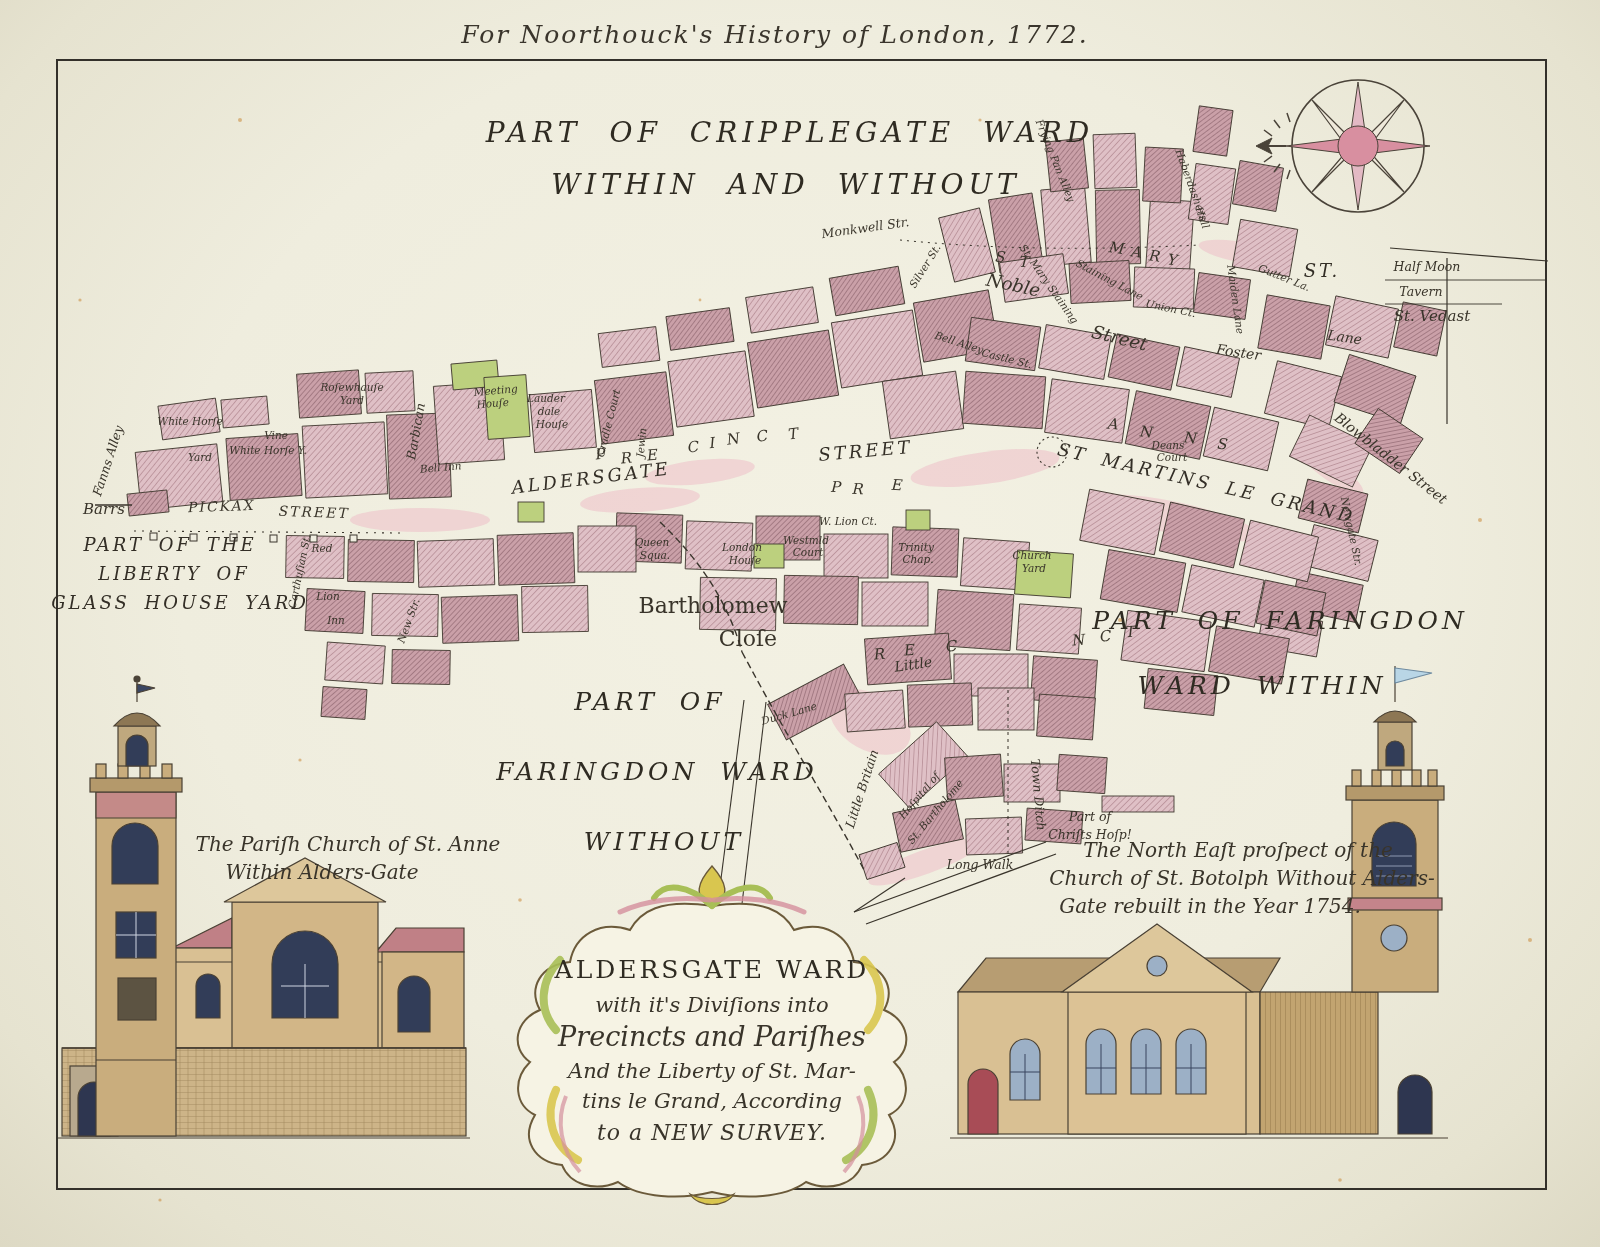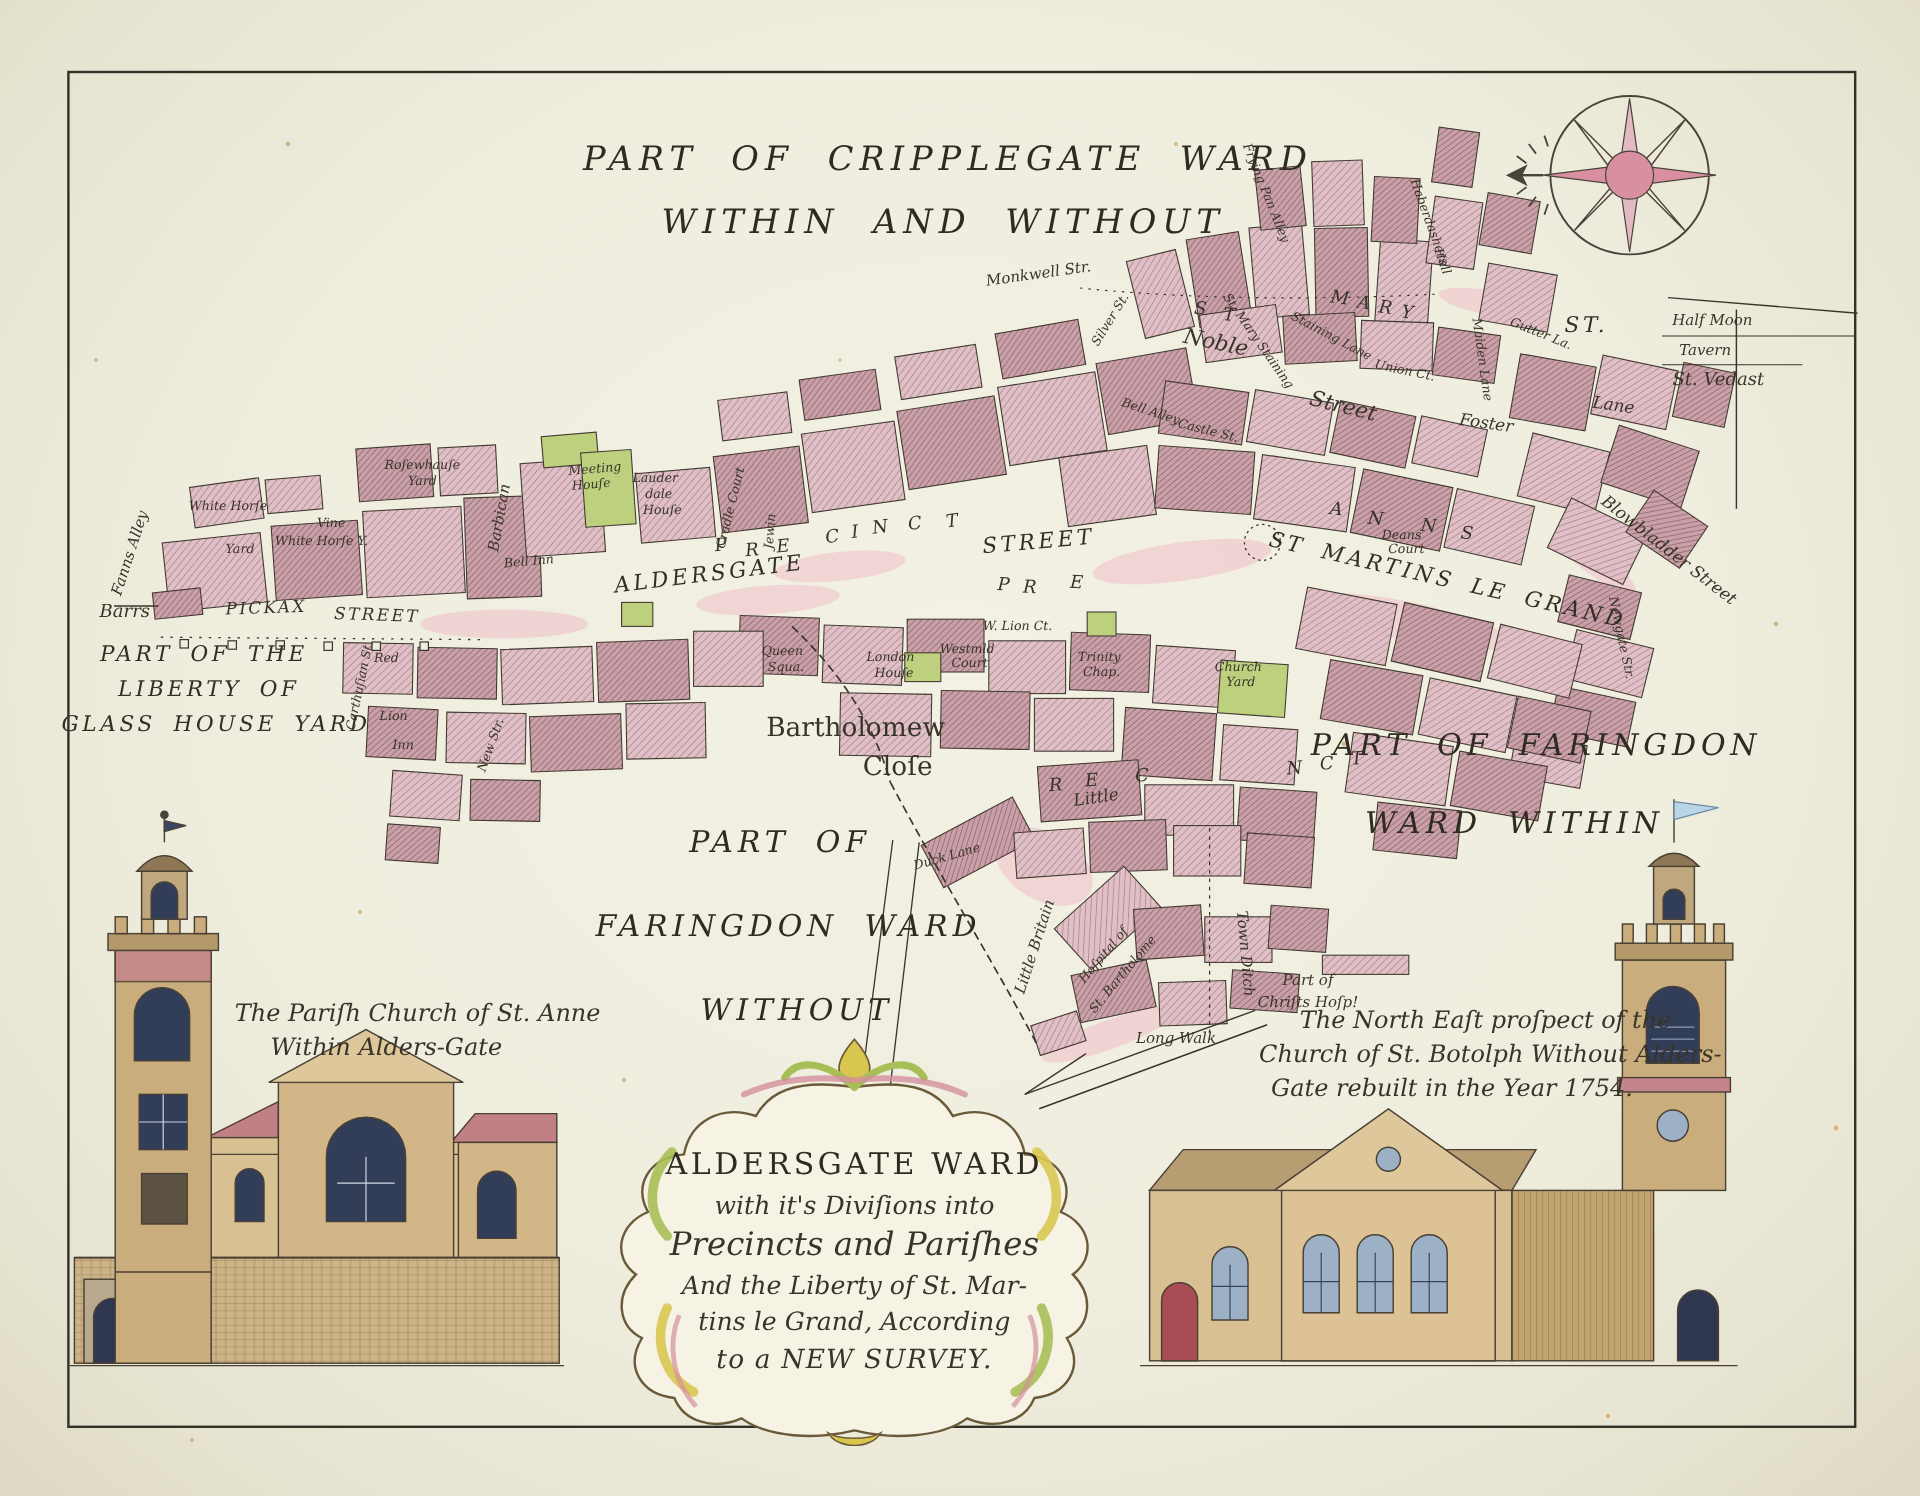--- a/index.html
+++ b/index.html
@@ -27,20 +27,21 @@
   .letter{ font-size:15px; font-style:italic;}
   .cart-title{ font-size:25px; letter-spacing:3px; fill:#2f2b22;}
   .cart-script{ font-size:21px; font-style:italic;}
   .cart-serif{ font-size:27px; font-style:italic;}
   .cart-last{ font-size:22px; font-style:italic; letter-spacing:1px;}
 </style>
 </head>
 <body>
 
 <div class="sheet">
+  <div class="imprint">For Noorthouck's History of London, 1772.</div>
 
   <svg id="plate" width="1600" height="1247" viewBox="0 0 1600 1247">
     <defs>
       <pattern id="hpL" width="4.5" height="4.5" patternUnits="userSpaceOnUse" patternTransform="rotate(45)">
         <rect width="4.5" height="4.5" fill="#dfc0c6"></rect>
         <line x1="0" y1="0" x2="0" y2="4.5" stroke="#a1737c" stroke-width="1"></line>
       </pattern>
       <pattern id="hpD" width="3.8" height="3.8" patternUnits="userSpaceOnUse" patternTransform="rotate(45)">
         <rect width="3.8" height="3.8" fill="#caa0a8"></rect>
         <line x1="0" y1="0" x2="0" y2="3.8" stroke="#7e5660" stroke-width="1"></line>

